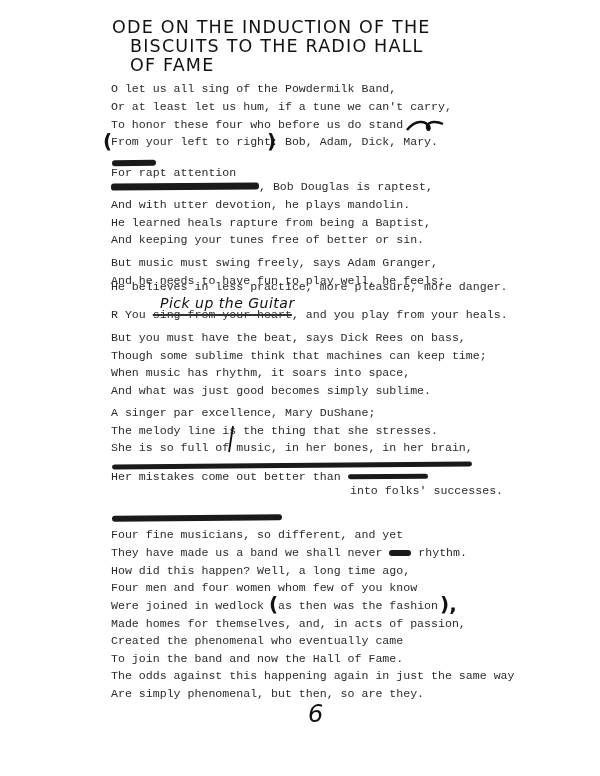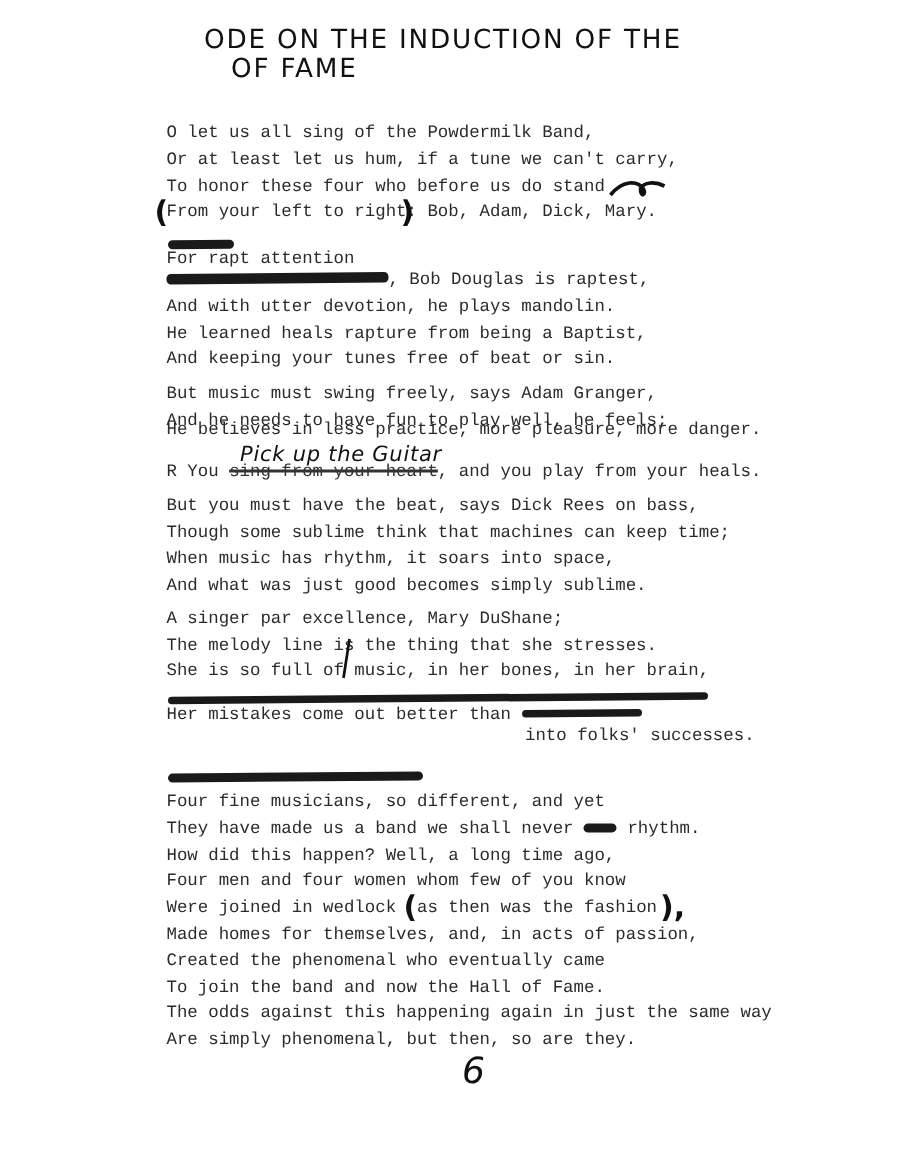--- a/index.html
+++ b/index.html
@@ -7,60 +7,61 @@
     width: 600px; height: 776px; background: #ffffff; position: relative; overflow: hidden;
     font-family: "Liberation Mono", "DejaVu Sans Mono", monospace;
     color: #2a2a2a;
   }
   .title {
     position: absolute; left: 112px; top: 18px; width: 380px;
     font-family: "DejaVu Sans", sans-serif; font-size: 17.5px; line-height: 19px;
     letter-spacing: 1.2px; color: #111; font-weight: normal;
     text-transform: uppercase;
   }
-  .title .t-line { display: block; white-space: nowrap; margin-left: 24px; }
+  .title .t-line { display: block; white-space: nowrap; }
   .title .t-line.indent { padding-left: 18px; }
   .line {
     position: absolute; left: 111px; font-size: 11.6px; line-height: 14px; white-space: pre;
     color: #2b2b2b;
   }
   .strike-blob {
     display: inline-block; background: #1a1a1a; height: 7px; vertical-align: middle; border-radius: 3px;
     transform: rotate(-0.5deg);
   }
   .strike-through { text-decoration: line-through; text-decoration-thickness: 2px; color: #333; }
   .hand {
     position: absolute; font-family: "DejaVu Sans", sans-serif; color: #111;
   }
   .paren { position: absolute; font-family: "DejaVu Sans", sans-serif; font-size: 20px; color: #111; font-weight: bold; }
 </style>
 </head>
 <body>
 
 <div class="title">
   <span class="t-line">ODE ON THE INDUCTION OF THE</span>
+  <span class="t-line indent">BISCUITS TO THE RADIO HALL</span>
   <span class="t-line indent">OF FAME</span>
 </div>
 
 <div class="line" style="top:82px">O let us all sing of the Powdermilk Band,</div>
 <div class="line" style="top:100px">Or at least let us hum, if a tune we can't carry,</div>
 <div class="line" style="top:118px">To honor these four who before us do stand</div>
 <svg class="hand" style="left:405px;top:118px" width="40" height="16">
   <path d="M2 12 C10 2, 20 2, 24 8 C26 12, 22 14, 22 8 C24 3, 32 3, 38 6" stroke="#111" stroke-width="2.5" fill="none"></path>
 </svg>
 <div class="line" style="top:135px"><span>From your left to right</span><span>: Bob, Adam, Dick, Mary.</span></div>
 <span class="paren" style="left:103px;top:129px">(</span>
 <span class="paren" style="left:267px;top:129px">)</span>
 
 <div class="strike-blob" style="position:absolute;left:112px;top:160px;width:44px;height:6px"></div>
 <div class="line" style="top:166px">For rapt attention</div>
 <div class="line" style="top:180px"><span class="strike-blob" style="width:148px"></span><span>, Bob Douglas is raptest,</span></div>
 <div class="line" style="top:198px">And with utter devotion, he plays mandolin.</div>
 <div class="line" style="top:216px">He learned heals rapture from being a Baptist,</div>
-<div class="line" style="top:233px">And keeping your tunes free of beat or sin.</div>
+<div class="line" style="top:233px">And keeping your tunes free of better or sin.</div>
 
 <div class="line" style="top:256px">But music must swing freely, says Adam Granger,</div>
 <div class="line" style="top:274px">And he needs to have fun to play well, he feels;</div>
 <div class="line" style="top:280px">He believes in less practice, more pleasure, more danger.</div>
 <div class="hand" style="left:160px;top:295px;font-size:14px;font-style:italic;letter-spacing:0.5px">Pick up the Guitar</div>
 <div class="line" style="top:308px"><span>R You </span><span class="strike-through">sing from your heart</span><span>, and you play from your heals.</span></div>
 
 <div class="line" style="top:331px">But you must have the beat, says Dick Rees on bass,</div>
 <div class="line" style="top:349px">Though some sublime think that machines can keep time;</div>
 <div class="line" style="top:366px">When music has rhythm, it soars into space,</div>

